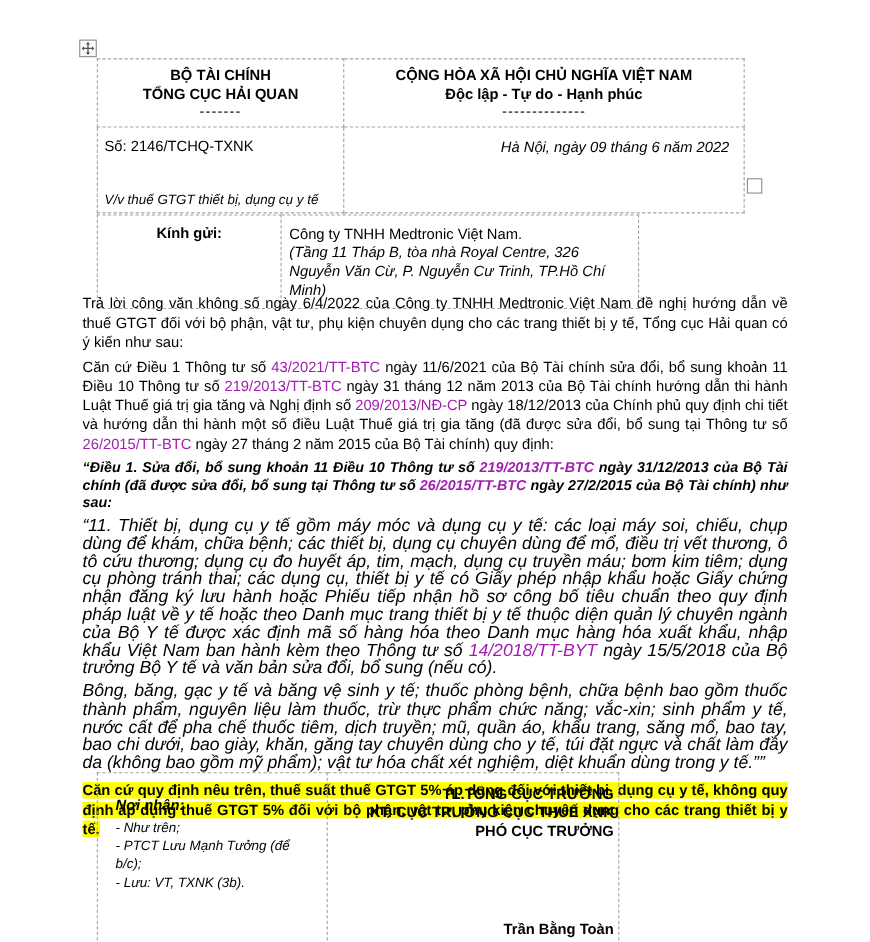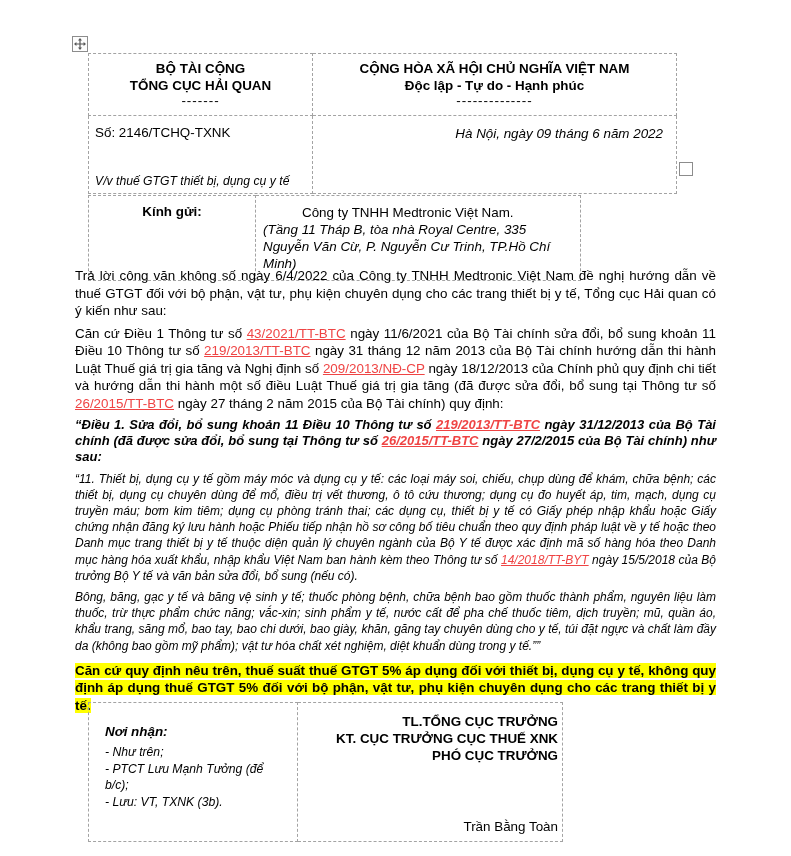--- a/index.html
+++ b/index.html
@@ -30,61 +30,61 @@
   .doc-no-cell { text-align:left !important; padding:8px 6px 4px !important; height:43px; }
   .doc-no { line-height:17px; }
   .doc-subject { font-style:italic; font-size:12.2px; line-height:16px;margin-top:32px; }
   .date-cell { text-align:right !important; padding:9px 13px 4px !important; }
   .place-date { font-style:italic; line-height:17px; }
   .h-row1 td { height:62px; }
 
   .addr-table { position:absolute; left:88px; top:195px; width:492px; }
   .addr-table td { padding:8px 7px; }
   .kinhgui-cell { text-align:center; font-weight:bold; height:60px; }
-  .addr-name { line-height:17px;margin-left:39px; }
+  .addr-name { line-height:17px; }
   .addr-detail { font-style:italic; line-height:17px; }
 
   
   .body-text { position:absolute; left:75px; top:267px; width:641px; text-align:justify; }
   .body-text p { margin:0 0 5px; line-height:17.5px; }
   .quote-head { font-weight:bold; font-style:italic; font-size:13px; line-height:16.2px !important; }
-  .quote-body { font-style:italic; font-size:12px; line-height:16.2px !important; }
-  .doc-link { color:#ef4444; text-decoration:underline; cursor:pointer; }
+  .quote-body { font-style:italic; font-size:16px; line-height:16.2px !important; }
+  .doc-link { color:#a21caf; cursor:pointer; }
   .hl-wrap { margin-top:8px !important; }
   .mark { background:#ffff00; font-weight:bold; }
 
   
   .footer-table { position:absolute; left:88px; top:702px; width:474px; height:140px; }
   .noinhan-cell { padding:20px 8px 8px 16px; }
   .noinhan-title { font-weight:bold; font-style:italic; line-height:18px; margin-bottom:3px; }
   .noinhan-item { font-size:12.2px; line-height:16.5px;font-style:italic; }
   .sign-cell { text-align:right; padding:10px 4px 6px; }
   .sign-line { font-weight:bold; line-height:17px; }
-  .signer { font-weight:normal; line-height:17px; margin-top:54px; }
+  .signer { font-weight:bold; line-height:17px; margin-top:72px; }
 </style>
 </head>
 <body>
 
 <div class="page">
 
   <div class="move-handle">
     <svg width="12" height="12" viewBox="0 0 12 12">
       <path d="M6 0 L8 2.4 H6.6 V5.4 H9.6 V4 L12 6 L9.6 8 V6.6 H6.6 V9.6 H8 L6 12 L4 9.6 H5.4 V6.6 H2.4 V8 L0 6 L2.4 4 V5.4 H5.4 V2.4 H4 Z" fill="#555"></path>
     </svg>
   </div>
 
   <table class="header-table">
     <colgroup>
         <col style="width:224px">
         <col style="width:364px">
       </colgroup>
     <tbody>
         <tr class="h-row1">
       <td>
-        <div class="org-name">BỘ TÀI CỘNG</div>
+        <div class="org-name">BỘ TÀI CHÍNH</div>
         <div class="org-name">TỔNG CỤC HẢI QUAN</div>
         <div class="dash-line">-------</div>
       </td>
       <td>
         <div class="org-name">CỘNG HÒA XÃ HỘI CHỦ NGHĨA VIỆT NAM</div>
         <div class="org-name">Độc lập - Tự do - Hạnh phúc</div>
         <div class="dash-line">--------------</div>
       </td>
     </tr>
     <tr>
@@ -106,21 +106,21 @@
         <col style="width:167px">
         <col style="width:325px">
       </colgroup>
     <tbody>
         <tr>
       <td class="kinhgui-cell">
         <span>Kính gửi:</span>
       </td>
       <td>
         <div class="addr-name">Công ty TNHH Medtronic Việt Nam.</div>
-        <div class="addr-detail">(Tầng 11 Tháp B, tòa nhà Royal Centre, 335 Nguyễn Văn Cừ, P. Nguyễn Cư Trinh, TP.Hồ Chí Minh)</div>
+        <div class="addr-detail">(Tầng 11 Tháp B, tòa nhà Royal Centre, 326 Nguyễn Văn Cừ, P. Nguyễn Cư Trinh, TP.Hồ Chí Minh)</div>
       </td>
     </tr>
   </tbody>
     </table>
 
   <div class="body-text">
     <p>Trả lời công văn không số ngày 6/4/2022 của Công ty TNHH Medtronic Việt Nam đề nghị hướng dẫn về thuế GTGT đối với bộ phận, vật tư, phụ kiện chuyên dụng cho các trang thiết bị y tế, Tổng cục Hải quan có ý kiến như sau:</p>
     <p><span>Căn cứ Điều 1 Thông tư số </span><span class="doc-link">43/2021/TT-BTC</span><span> ngày 11/6/2021 của Bộ Tài chính sửa đổi, bổ sung khoản 11 Điều 10 Thông tư số </span><span class="doc-link">219/2013/TT-BTC</span><span> ngày 31 tháng 12 năm 2013 của Bộ Tài chính hướng dẫn thi hành Luật Thuế giá trị gia tăng và Nghị định số </span><span class="doc-link">209/2013/NĐ-CP</span><span> ngày 18/12/2013 của Chính phủ quy định chi tiết và hướng dẫn thi hành một số điều Luật Thuế giá trị gia tăng (đã được sửa đổi, bổ sung tại Thông tư số </span><span class="doc-link">26/2015/TT-BTC</span><span> ngày 27 tháng 2 năm 2015 của Bộ Tài chính) quy định:</span></p>
     <p class="quote-head"><span>“Điều 1. Sửa đổi, bổ sung khoản 11 Điều 10 Thông tư số </span><span class="doc-link">219/2013/TT-BTC</span><span> ngày 31/12/2013 của Bộ Tài chính (đã được sửa đổi, bổ sung tại Thông tư số </span><span class="doc-link">26/2015/TT-BTC</span><span> ngày 27/2/2015 của Bộ Tài chính) như sau:</span></p>
     <p class="quote-body"><span>“11. Thiết bị, dụng cụ y tế gồm máy móc và dụng cụ y tế: các loại máy soi, chiếu, chụp dùng để khám, chữa bệnh; các thiết bị, dụng cụ chuyên dùng để mổ, điều trị vết thương, ô tô cứu thương; dụng cụ đo huyết áp, tim, mạch, dụng cụ truyền máu; bơm kim tiêm; dụng cụ phòng tránh thai; các dụng cụ, thiết bị y tế có Giấy phép nhập khẩu hoặc Giấy chứng nhận đăng ký lưu hành hoặc Phiếu tiếp nhận hồ sơ công bố tiêu chuẩn theo quy định pháp luật về y tế hoặc theo Danh mục trang thiết bị y tế thuộc diện quản lý chuyên ngành của Bộ Y tế được xác định mã số hàng hóa theo Danh mục hàng hóa xuất khẩu, nhập khẩu Việt Nam ban hành kèm theo Thông tư số </span><span class="doc-link">14/2018/TT-BYT</span><span> ngày 15/5/2018 của Bộ trưởng Bộ Y tế và văn bản sửa đổi, bổ sung (nếu có).</span></p>

